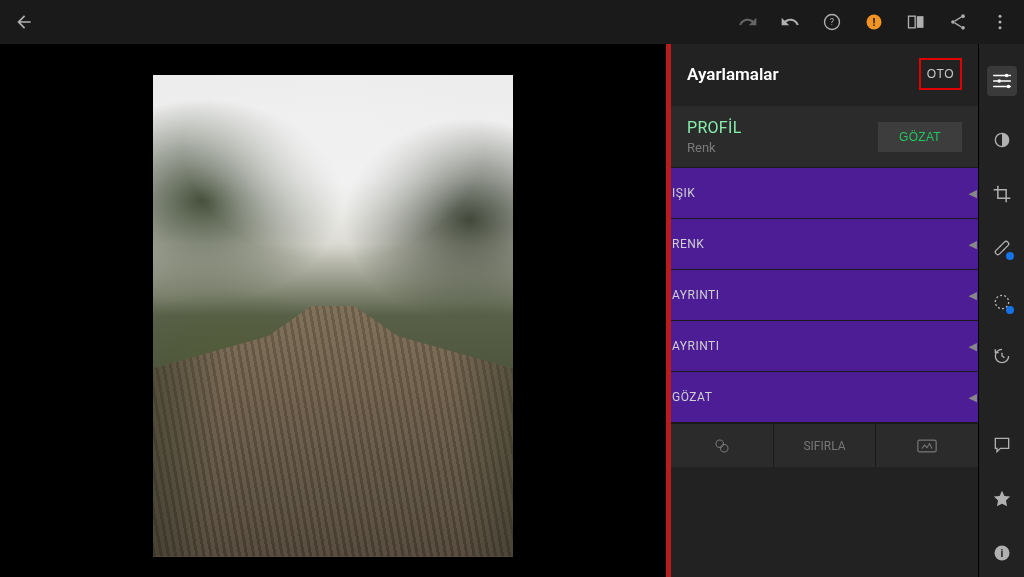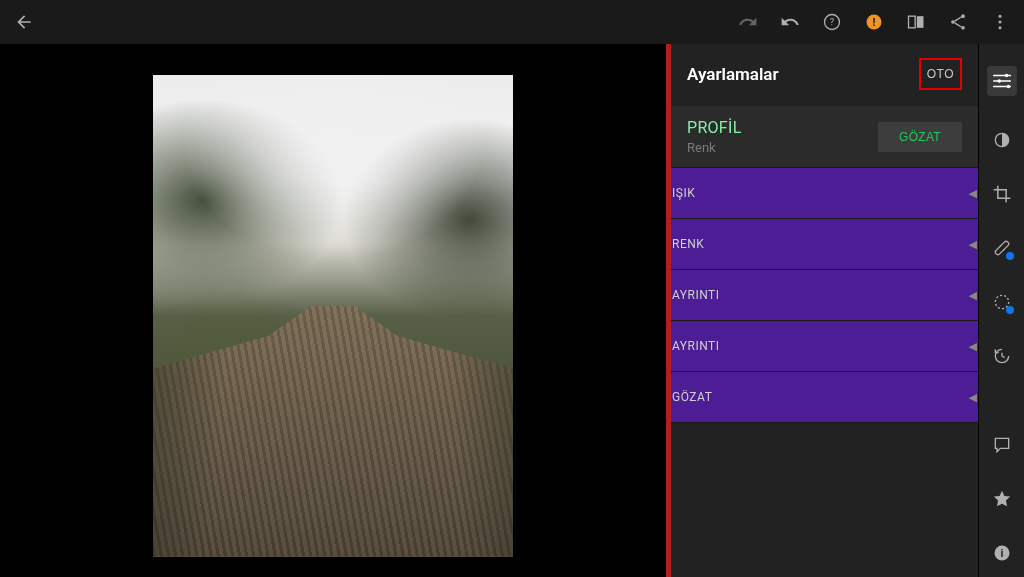--- a/index.html
+++ b/index.html
@@ -144,20 +144,37 @@
       </div>
       <div class="section">
         <span class="section-label">AYRINTI</span>
         <span class="chevron">◀</span>
       </div>
       <div class="section">
         <span class="section-label">GÖZAT</span>
         <span class="chevron">◀</span>
       </div>
 
+      <div class="bottom-actions">
+        <div class="ba-item">
+          <svg width="18" height="18" viewBox="0 0 24 24">
+              <circle cx="9" cy="9" r="5" stroke="currentColor" stroke-width="1.4" fill="none"></circle>
+              <circle cx="15" cy="15" r="5" stroke="currentColor" stroke-width="1.4" fill="none"></circle>
+            </svg>
+        </div>
+        <div class="ba-item">
+          <span>SIFIRLA</span>
+        </div>
+        <div class="ba-item">
+          <svg width="20" height="14" viewBox="0 0 24 16">
+              <rect x="1" y="1" width="22" height="14" rx="2" stroke="currentColor" stroke-width="1.4" fill="none"></rect>
+              <path d="M6 11l3-4 3 3 3-5 3 6" stroke="currentColor" stroke-width="1.3" fill="none"></path>
+            </svg>
+        </div>
+      </div>
     </div>
 
     <div class="toolrail">
       <div class="tool active">
         <svg width="22" height="22" viewBox="0 0 24 24">
             <path d="M3 6h12M19 6h2M3 12h4M11 12h10M3 18h14M21 18h0" stroke="#fff" stroke-width="1.8" stroke-linecap="round"></path>
             <circle cx="17" cy="6" r="2" fill="#fff"></circle>
             <circle cx="9" cy="12" r="2" fill="#fff"></circle>
             <circle cx="19" cy="18" r="2" fill="#fff"></circle>
           </svg>

